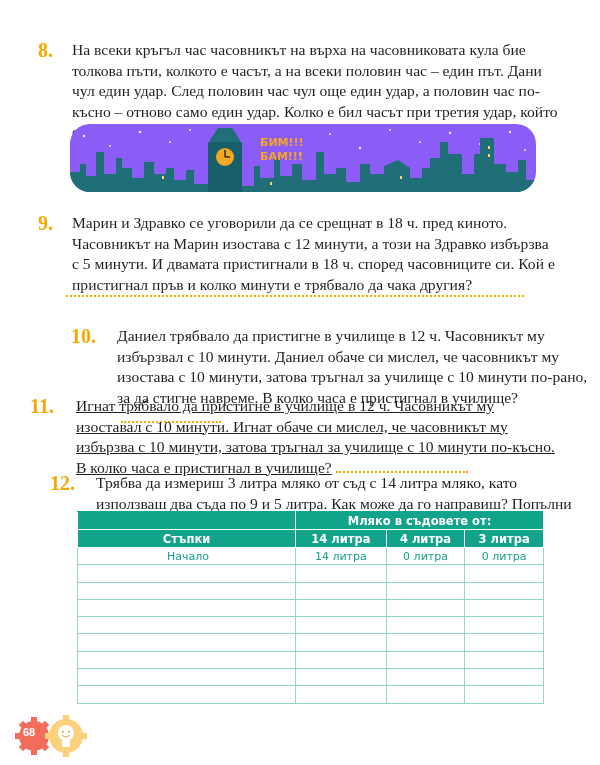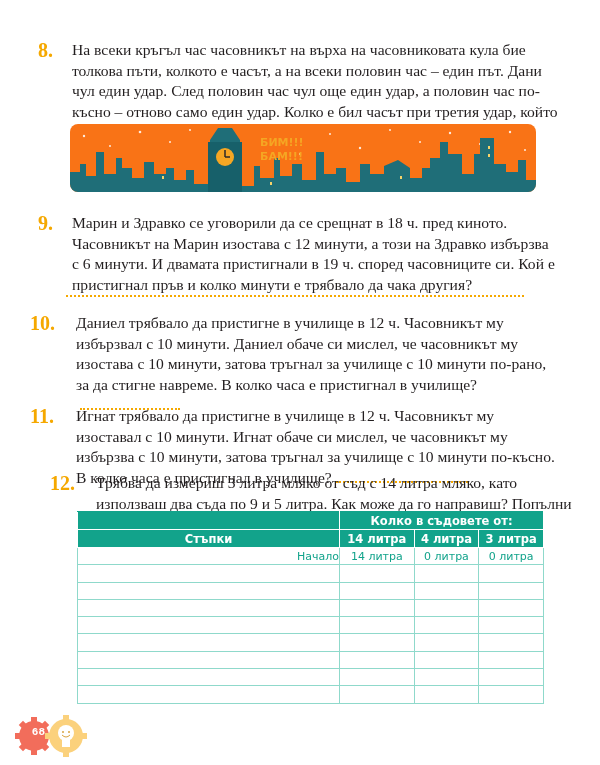--- a/index.html
+++ b/index.html
@@ -6,40 +6,40 @@
   html, body { width: 600px; height: 765px; background: #ffffff; overflow: hidden; }
   body { position: relative; font-family: "Liberation Serif", "DejaVu Serif", serif; color: #231f20; }
 
   .task { position: absolute; left: 38px; width: 520px; font-size: 15.6px; line-height: 20.5px; }
   .task .num { position: absolute; left: 0; top: 0; font-family: "Liberation Serif", serif; font-weight: bold; color: #f5a800; font-size: 20px; }
   .task .text { margin-left: 34px; }
   .dots { display: inline-block; border-bottom: 2px dotted #f5a800; height: 12px; vertical-align: baseline; margin-left: 4px; }
 
   #t8 { top: 40px; }
   #t9 { top: 213px; }
-  #t10 { top: 313px; }
-  #t11 { top: 406px; }
+  #t10 { top: 326px; margin-left: 41px; }
+  #t11 { top: 396px; text-decoration: underline; }
   #t12 { top: 473px; margin-left: 20px; }
   #t10 .num, #t11 .num, #t12 .num { left: -8px; }
   #t10 .text, #t11 .text, #t12 .text { margin-left: 38px; }
 
   .answer-line { position: absolute; left: 66px; top: 295px; width: 458px; border-bottom: 2px dotted #f5a800; }
 
-  .banner { position: absolute; left: 70px; top: 124px; width: 466px; height: 68px; border-radius: 8px; background: #f97316; overflow: hidden; }
+  .banner { position: absolute; left: 70px; top: 124px; width: 466px; height: 68px; border-radius: 20px; background: #8b5cf6; overflow: hidden; }
   .banner svg { display: block; }
 
   table.milk { position: absolute; left: 77px; top: 511px; width: 467px; border-collapse: collapse; font-family: "DejaVu Sans", sans-serif; font-size: 11.5px; }
   table.milk th { background: #12a38b; color: #ffffff; font-weight: bold; height: 18px; border: 1.5px solid #ffffff; text-align: center; }
   table.milk th.top { border-top-color: #12a38b; }
   table.milk td { border: 1.5px solid #8fd9cb; height: 17.3px; color: #12a38b; font-size: 11px; text-align: center; }
-  table.milk td.step { text-align: right; padding-left: 3px; }
-  table.milk .c1 { width: 262px; margin-left: 12px; }
+  table.milk td.step { text-align: center; padding-left: 3px; }
+  table.milk .c1 { width: 218px; margin-left: 12px; }
 
   .footer { position: absolute; left: 8px; top: 715px; width: 90px; height: 42px; }
-  .page-num { position: absolute; left: 23px; top: 726px; width: 22px; text-align: right; font-family: Liberation Mono, monospace; font-weight: bold; font-size: 11px; color: #ffffff; }
+  .page-num { position: absolute; left: 23px; top: 726px; width: 22px; text-align: left; font-family: Liberation Sans, sans-serif; font-weight: bold; font-size: 11px; color: #ffffff; }
 </style>
 </head>
 <body>
 
 <div class="task" id="t8">
   <span class="num">8.</span>
   <div class="text"><span>На всеки кръгъл час часовникът на върха на часовниковата кула бие толкова пъти, колкото е часът, а на всеки половин час – един път. Дани чул един удар. След половин час чул още един удар, а половин час по-късно – отново само един удар. Колко е бил часът при третия удар, който е чул Дани?</span><span class="dots" style="width:62px"></span></div>
 </div>
 
 <div class="banner">
@@ -75,21 +75,21 @@
         <rect x="418" y="22" width="2" height="3"></rect>
         <rect x="418" y="30" width="2" height="3"></rect>
     </g>
     <text x="190" y="22" font-family="DejaVu Sans, sans-serif" font-weight="bold" font-size="11" fill="#f5a623">БИМ!!!</text>
     <text x="190" y="36" font-family="DejaVu Sans, sans-serif" font-weight="bold" font-size="11" fill="#f5a623">БАМ!!!</text>
   </svg>
 </div>
 
 <div class="task" id="t9">
   <span class="num">9.</span>
-  <div class="text">Марин и Здравко се уговорили да се срещнат в 18 ч. пред киното. Часовникът на Марин изостава с 12 минути, а този на Здравко избързва с 6 минути. И двамата пристигнали в 19 ч. според часовниците си. Кой е пристигнал пръв и колко минути е трябвало да чака другия?</div>
+  <div class="text">Марин и Здравко се уговорили да се срещнат в 18 ч. пред киното. Часовникът на Марин изостава с 12 минути, а този на Здравко избързва с 5 минути. И двамата пристигнали в 18 ч. според часовниците си. Кой е пристигнал пръв и колко минути е трябвало да чака другия?</div>
 </div>
 <div class="answer-line"></div>
 
 <div class="task" id="t10">
   <span class="num">10.</span>
   <div class="text"><span>Даниел трябвало да пристигне в училище в 12 ч. Часовникът му избързвал с 10 минути. Даниел обаче си мислел, че часовникът му изостава с 10 минути, затова тръгнал за училище с 10 минути по-рано, за да стигне навреме. В колко часа е пристигнал в училище?</span><span class="dots" style="width:100px"></span></div>
 </div>
 
 <div class="task" id="t11">
   <span class="num">11.</span>
@@ -98,21 +98,21 @@
 
 <div class="task" id="t12">
   <span class="num">12.</span>
   <div class="text">Трябва да измериш 3 литра мляко от съд с 14 литра мляко, като използваш два съда по 9 и 5 литра. Как може да го направиш? Попълни таблицата.</div>
 </div>
 
 <table class="milk">
   <thead>
     <tr>
       <th class="top c1"></th>
-      <th class="top" colspan="3">Колко в съдовете от:</th>
+      <th class="top" colspan="3">Мляко в съдовете от:</th>
     </tr>
     <tr>
       <th class="c1">Стъпки</th>
       <th>14 литра</th>
       <th>4 литра</th>
       <th>3 литра</th>
     </tr>
   </thead>
   <tbody id="tbody">
       <tr>

